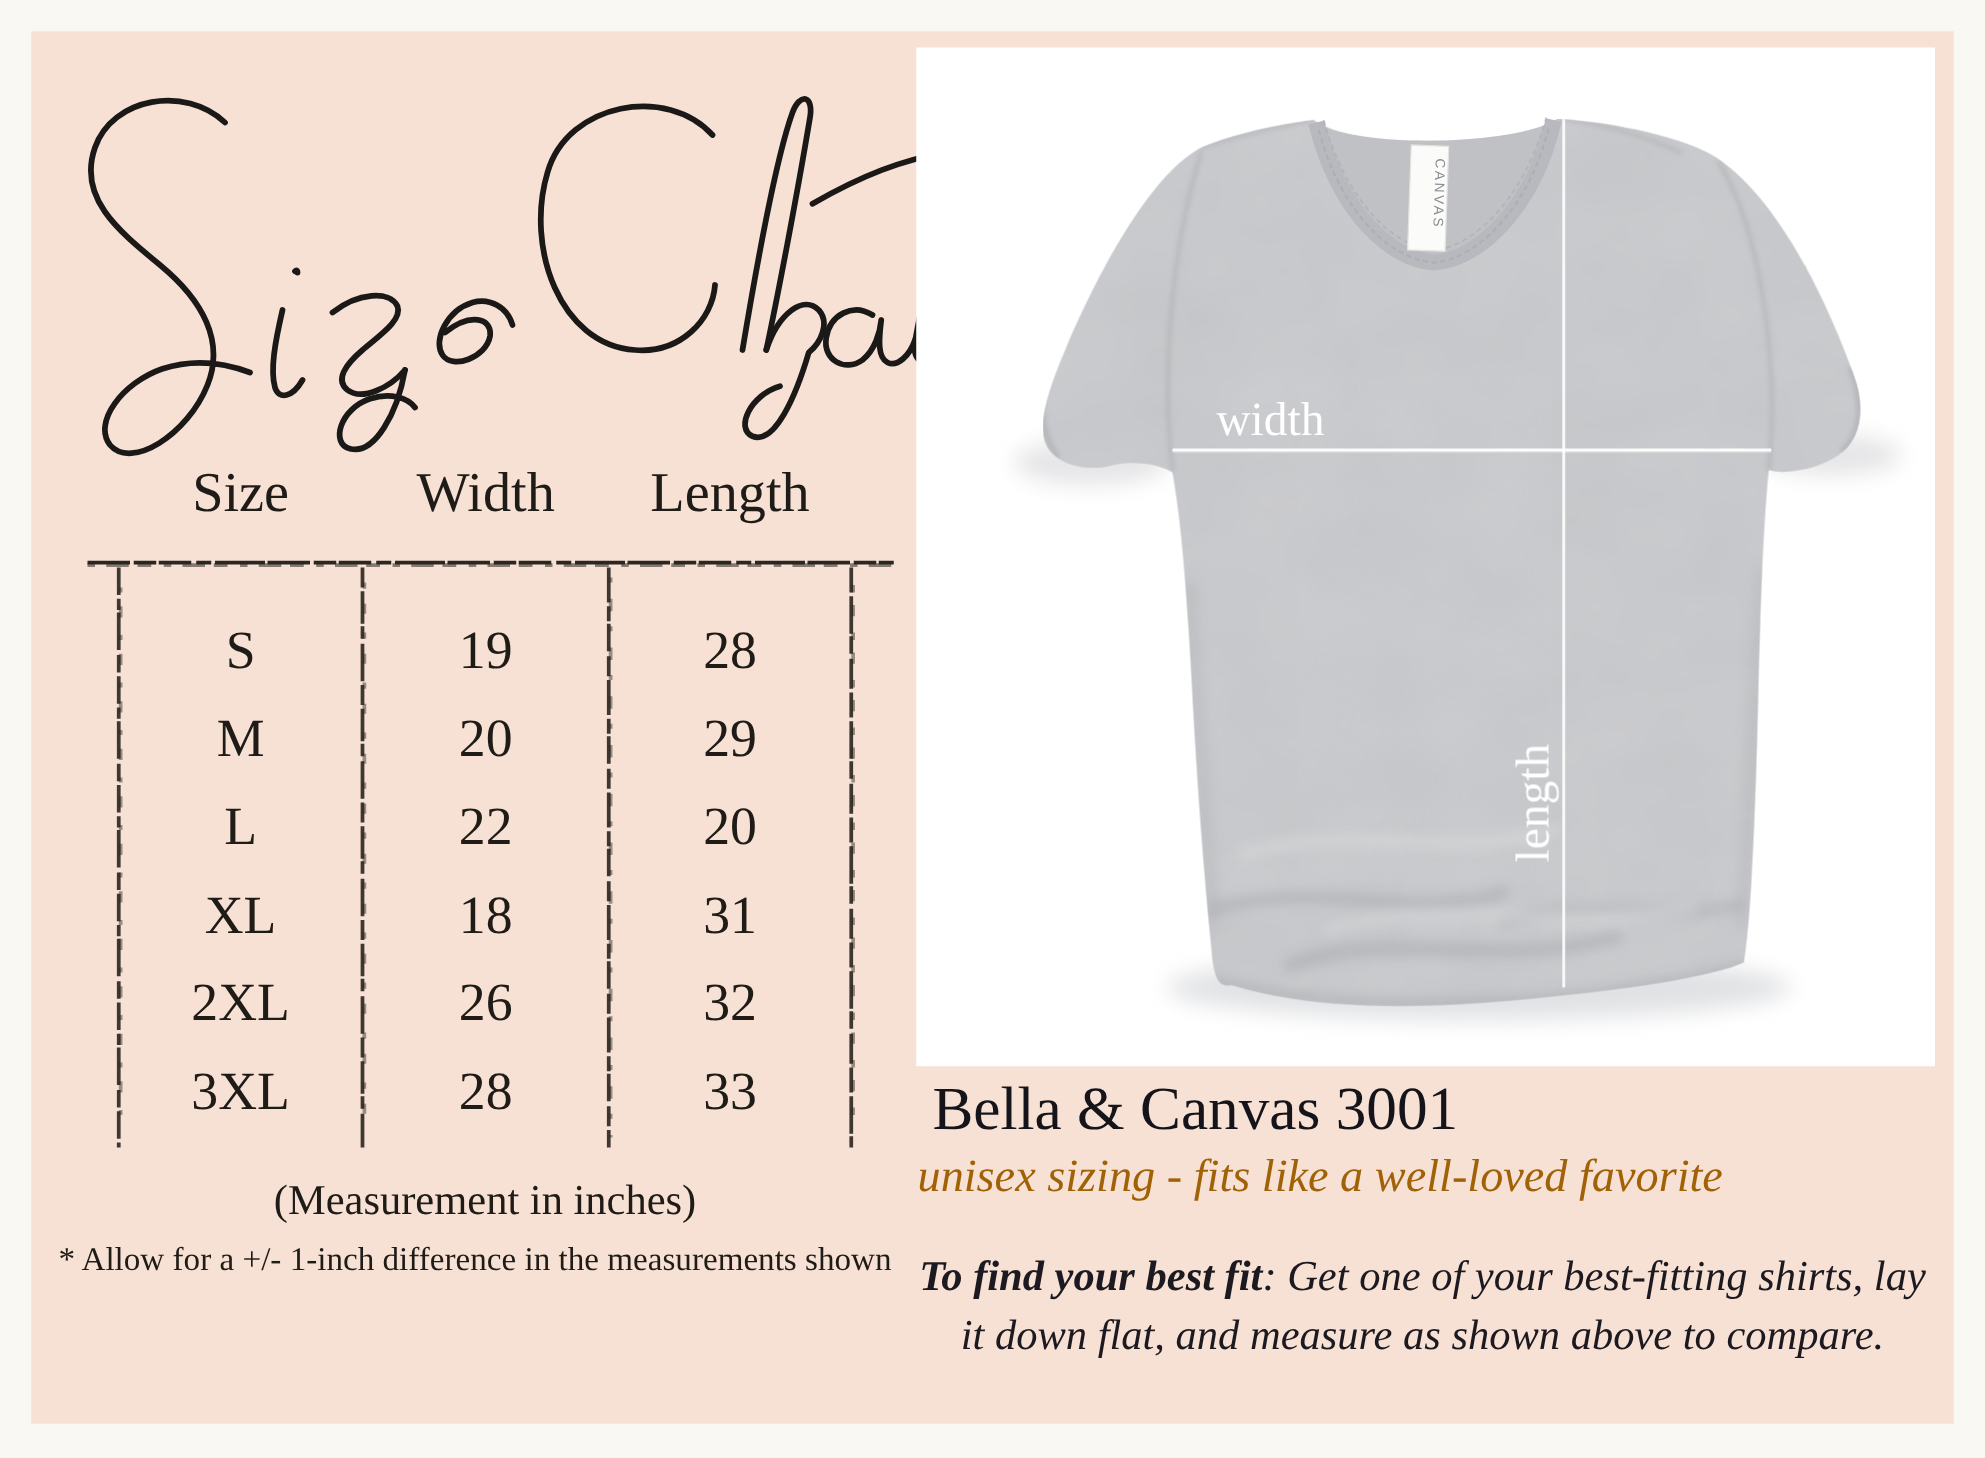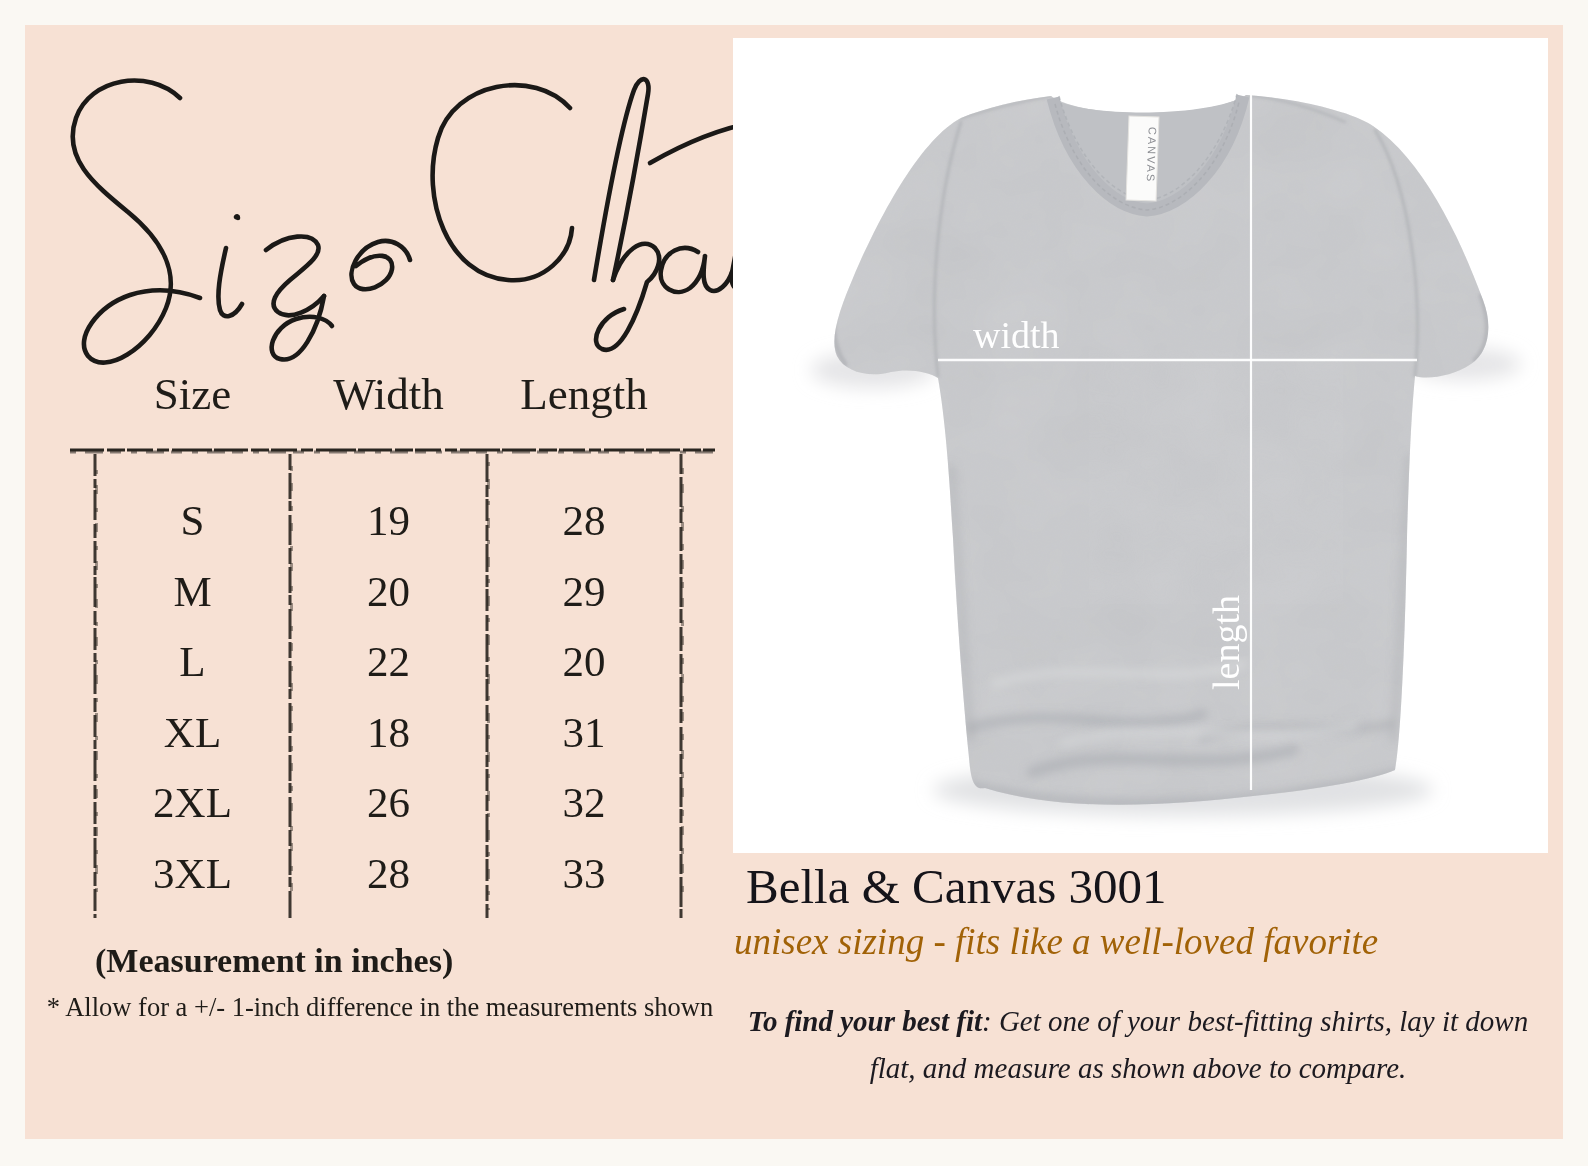--- a/index.html
+++ b/index.html
@@ -18,32 +18,32 @@
   .thead span{display:block;text-align:center;font-size:45px;line-height:50px;}
   .thead span:nth-child(1){width:195px;}
   .thead span:nth-child(2){width:197px;}
   .thead span:nth-child(3){width:194px;}
   .trows{position:absolute;left:95px;top:486px;width:586px;}
   .trow{display:flex;height:70.5px;}
   .trow span{display:block;text-align:center;font-size:43px;line-height:70.5px;}
   .trow span:nth-child(1){width:195px;}
   .trow span:nth-child(2){width:197px;}
   .trow span:nth-child(3){width:194px;}
-  .tcaption{position:absolute;left:95px;top:942px;width:586px;text-align:left;font-size:34px;font-weight:bold;}
+  .tcaption{position:absolute;left:95px;top:942px;width:586px;text-align:center;font-size:34px;}
   .tfoot{position:absolute;left:38px;top:992px;width:684px;text-align:center;font-size:26.5px;}
 
   
   .photo{position:absolute;left:733px;top:38px;width:815px;height:815px;background:#ffffff;}
   .photo svg{position:absolute;left:0;top:0;}
 
   
   .pname{position:absolute;left:734px;top:860px;font-size:49px;line-height:54px;color:#15141a;margin-left:12px;}
   .ptag{position:absolute;left:734px;top:920px;font-size:37px;line-height:44px;font-style:italic;color:#a16207;}
   .ptip{position:absolute;left:722px;top:998px;width:832px;text-align:center;font-style:italic;
-        font-size:29px;line-height:47px;color:#1c1a20;}
+        font-size:34px;line-height:47px;color:#1c1a20;}
   .ptip b{font-weight:bold;}
 </style>
 </head>
 <body>
 
 <div class="page">
   <div class="panel"></div>
 
   <div>
     <span class="sr">Size Chart</span>

